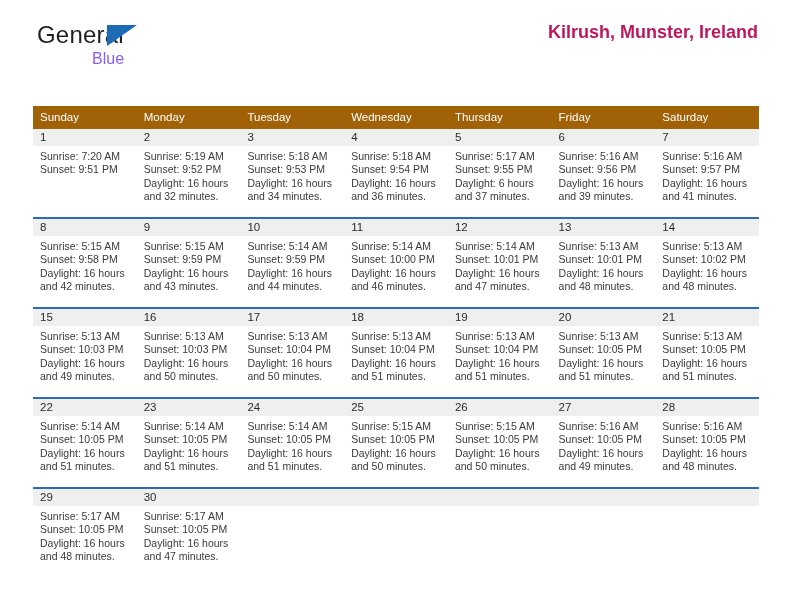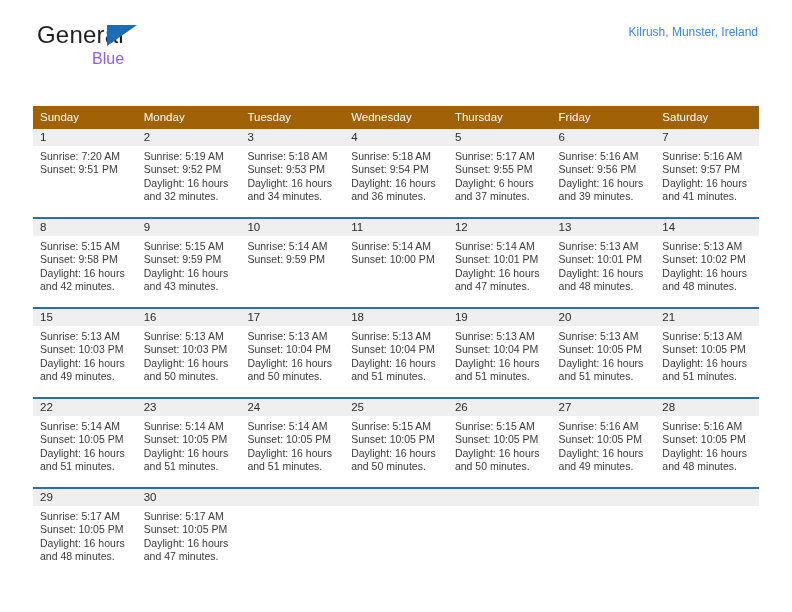--- a/index.html
+++ b/index.html
@@ -72,25 +72,26 @@
     text-align: right;
   }
   .cal-title {
     font-size: 28px;
     font-weight: normal;
     color: #2b2b2b;
     line-height: 34px;
     white-space: nowrap;
   }
   .cal-subtitle {
-    font-size: 12px;
-    color: #3b82f6;
+    font-size: 18px;
+    color: #be185d;
     line-height: 20px;
     margin-top: 6px;
     white-space: nowrap;
+    font-weight: bold;
   }
 
   
   .calendar {
     position: absolute;
     left: 33px;
     top: 106px;
     width: 726px;
   }
 
@@ -256,27 +257,29 @@
               <div>Sunrise: 5:15 AM</div>
               <div>Sunset: 9:59 PM</div>
               <div class="wrap">Daylight: 16 hours and 43 minutes.</div>
             </div>
           </div>
           <div class="day">
             <div class="day-num-band">10</div>
             <div class="day-lines">
               <div>Sunrise: 5:14 AM</div>
               <div>Sunset: 9:59 PM</div>
+              <div class="wrap">Daylight: 16 hours and 44 minutes.</div>
             </div>
           </div>
           <div class="day">
             <div class="day-num-band">11</div>
             <div class="day-lines">
               <div>Sunrise: 5:14 AM</div>
               <div>Sunset: 10:00 PM</div>
+              <div class="wrap">Daylight: 16 hours and 46 minutes.</div>
             </div>
           </div>
           <div class="day">
             <div class="day-num-band">12</div>
             <div class="day-lines">
               <div>Sunrise: 5:14 AM</div>
               <div>Sunset: 10:01 PM</div>
               <div class="wrap">Daylight: 16 hours and 47 minutes.</div>
             </div>
           </div>

